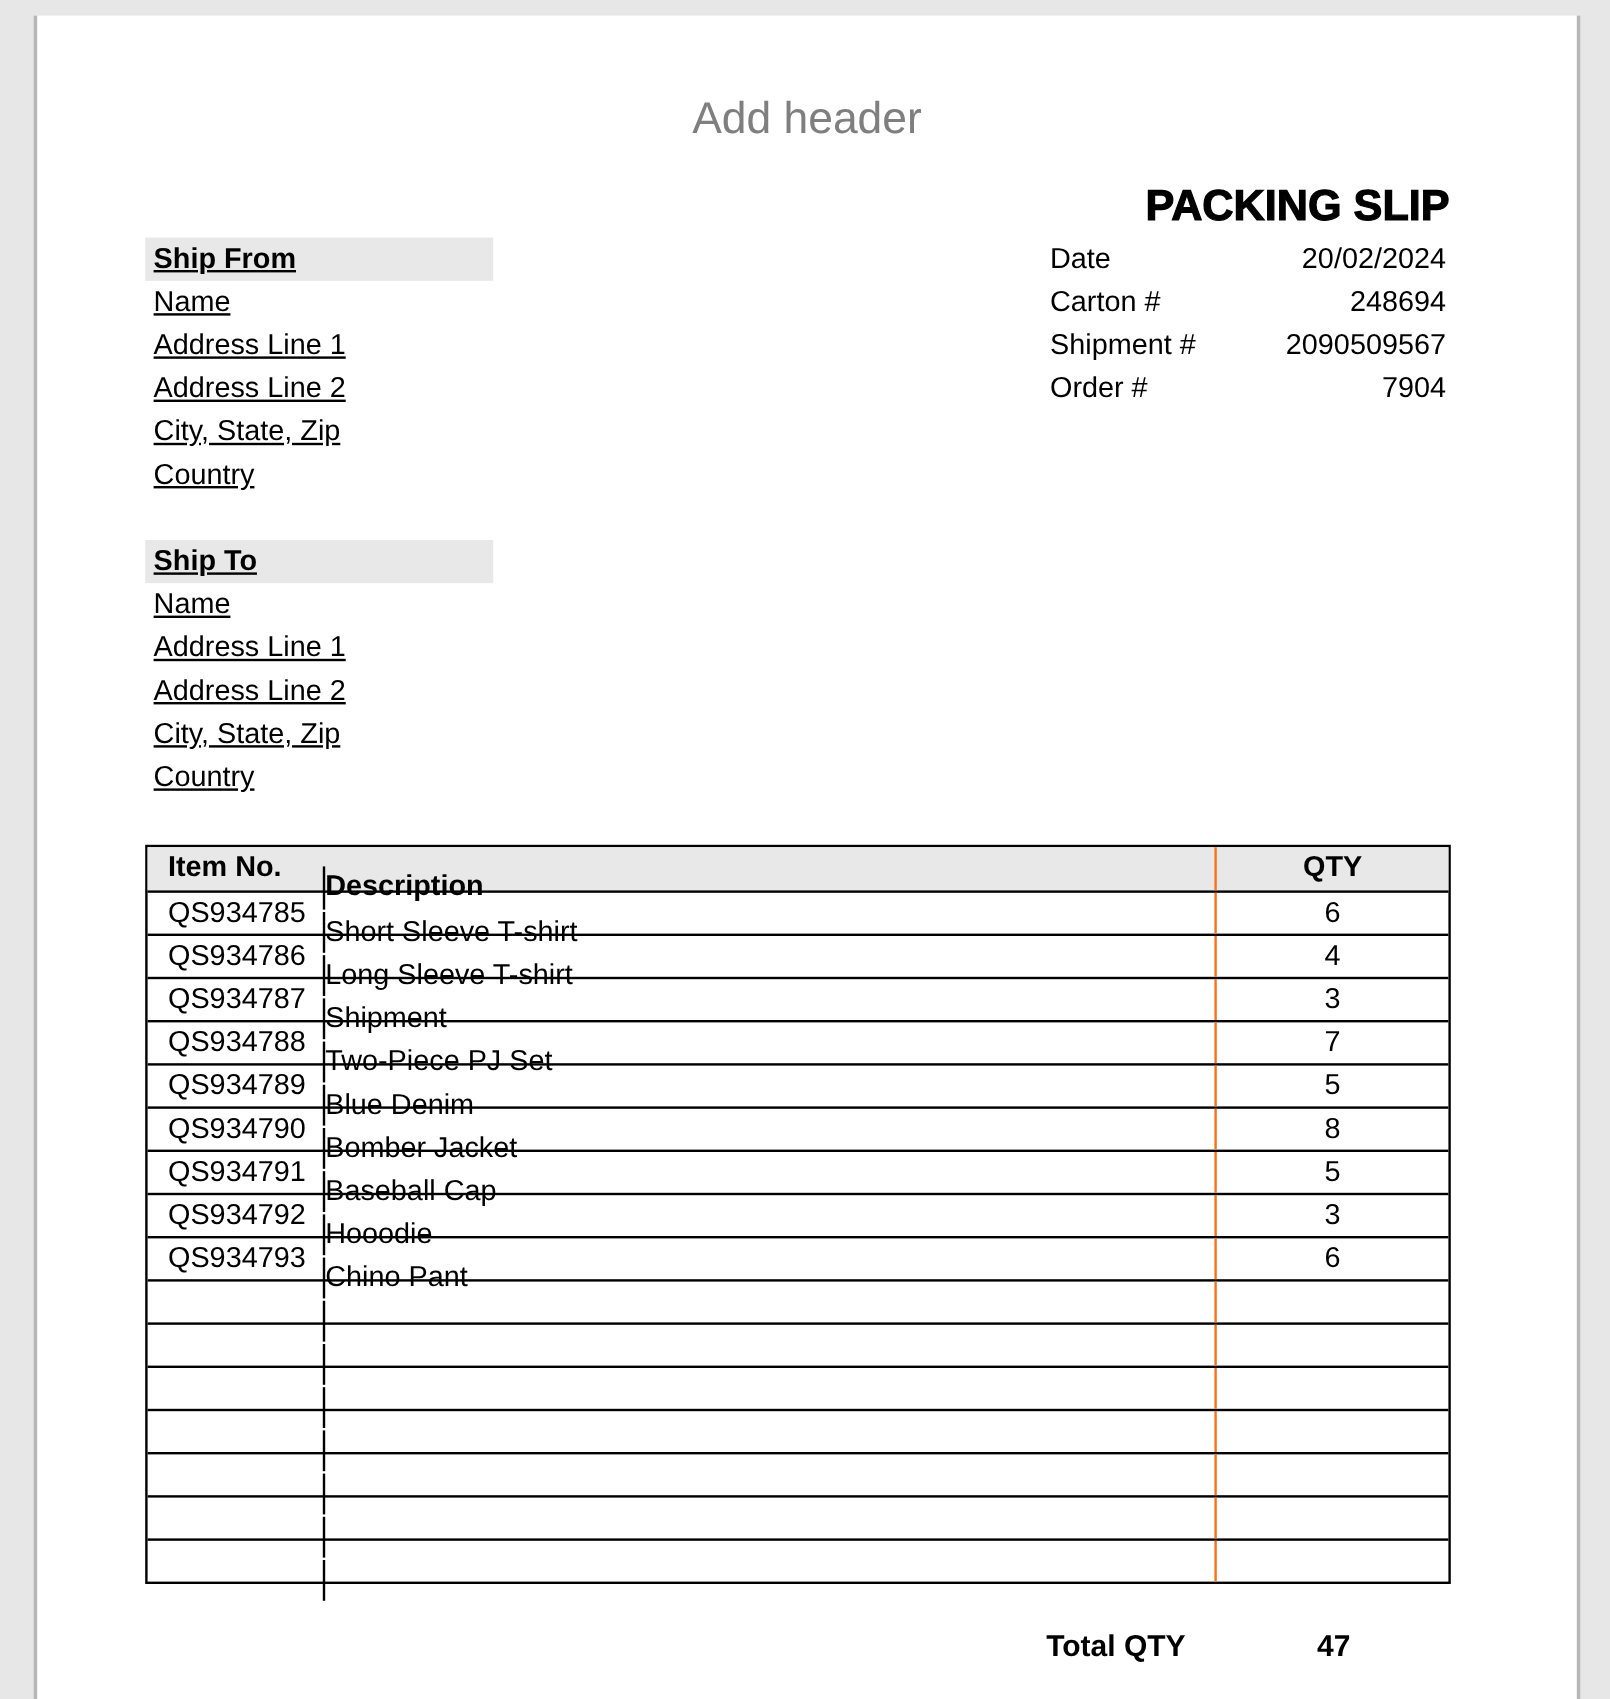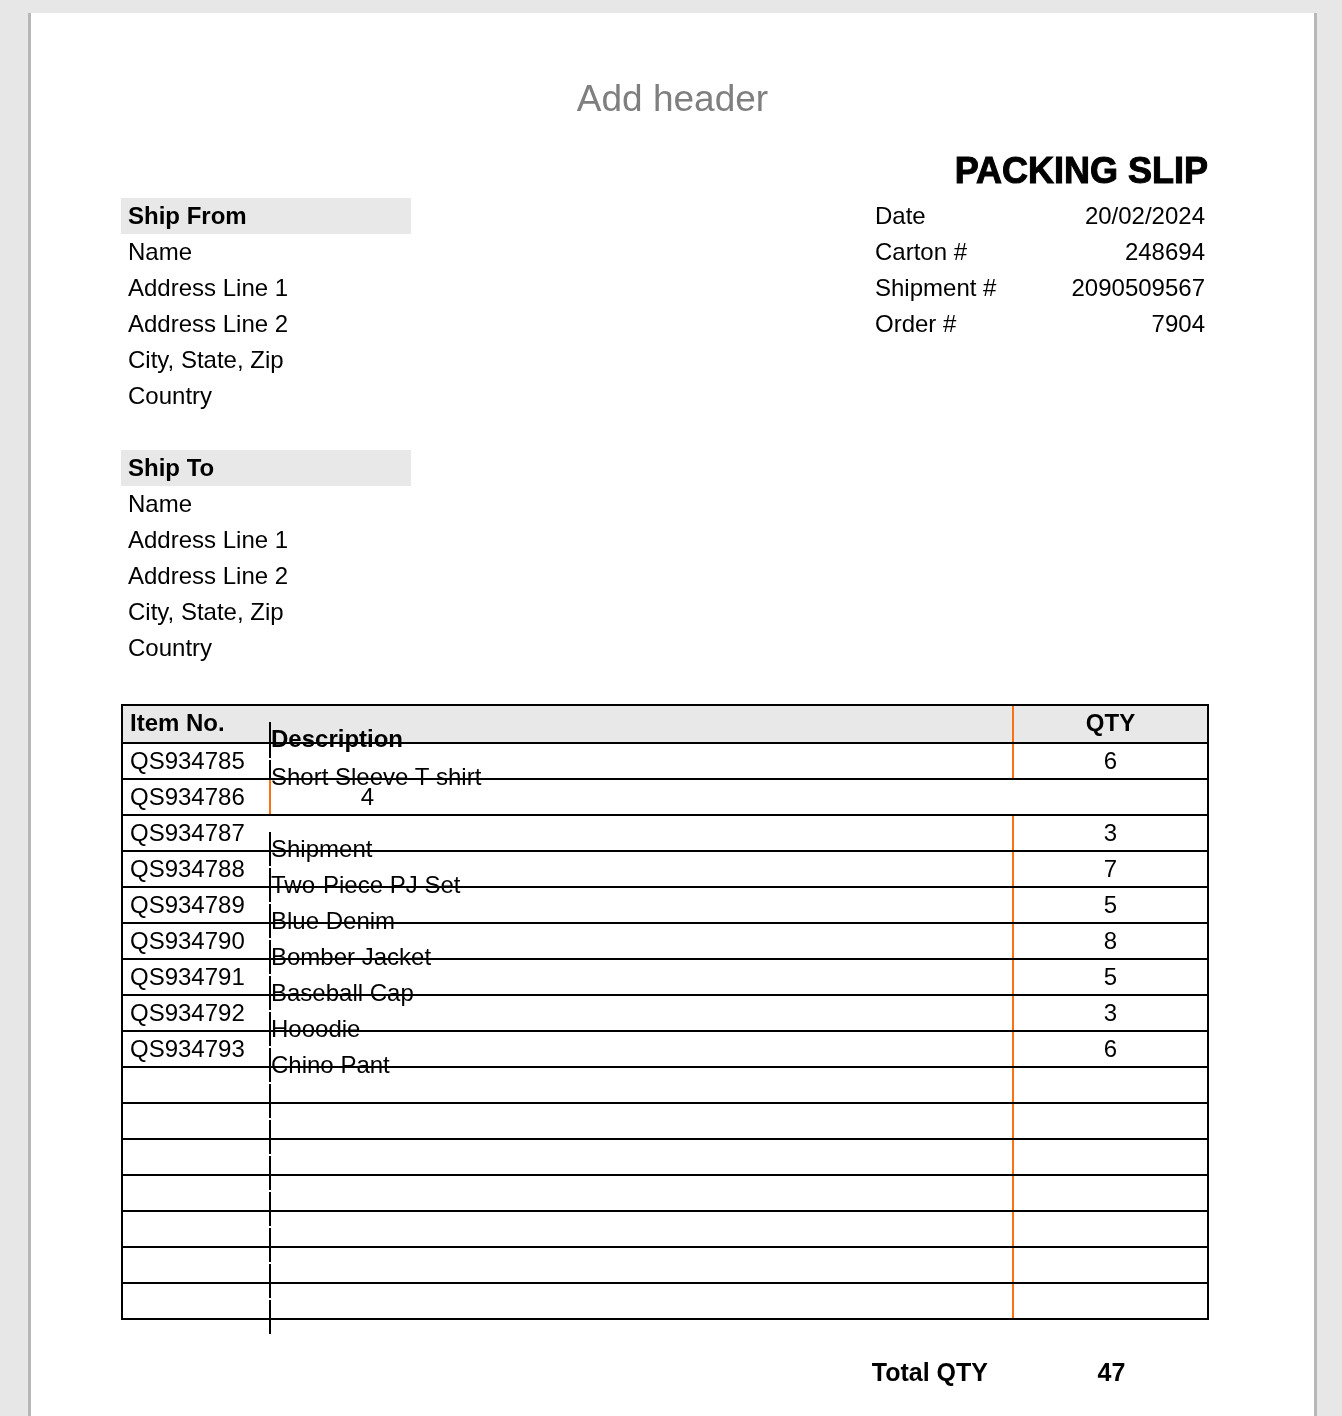--- a/index.html
+++ b/index.html
@@ -45,20 +45,21 @@
     line-height: 56px;
     font-weight: 700;
     letter-spacing: 0px;
     -webkit-text-stroke: 1px currentColor;
     white-space: nowrap;
   }
   .ship-block {
     position: absolute;
     left: 90px;
     width: 290px;
+    text-decoration: underline;
   }
   .ship-from { top: 185px; }
   .ship-to   { top: 437px; }
   .ship-heading {
     height: 36px;
     line-height: 36px;
     padding-left: 7px;
     box-sizing: border-box;
     background: var(--fill-bg, #e8e8e8);
     font-weight: 700;
@@ -108,21 +109,21 @@
     font-weight: 700;
   }
   .td {
     box-sizing: border-box;
     height: 100%;
     line-height: 33px;
     font-size: 24px;
     overflow: hidden;
     white-space: nowrap;
   }
-  .c1 { width: 146px; padding-left: 7px; text-align: left; }
+  .c1 { width: 146px; padding-left: 17px; text-align: left; }
   .c2 { flex: 1; text-align: left; border-left: 2px solid #000; margin-top: 16px; }
   .c3 { width: 195px; text-align: center; border-left: 2px solid #f97316; }
   .thead .td { line-height: 34px; }
   .total-row {
     position: absolute;
     left: 90px;
     top: 1341px;
     width: 1088px;
     height: 36px;
     line-height: 36px;
@@ -190,20 +191,21 @@
       <div class="td c3">QTY</div>
     </div>
     <div id="table-body">
         <div class="tr">
           <div class="td c1">QS934785</div>
           <div class="td c2">Short Sleeve T-shirt</div>
           <div class="td c3">6</div>
         </div>
         <div class="tr">
           <div class="td c1">QS934786</div>
+          <div class="td c2">Long Sleeve T-shirt</div>
           <div class="td c3">4</div>
         </div>
         <div class="tr">
           <div class="td c1">QS934787</div>
           <div class="td c2">Shipment</div>
           <div class="td c3">3</div>
         </div>
         <div class="tr">
           <div class="td c1">QS934788</div>
           <div class="td c2">Two-Piece PJ Set</div>

